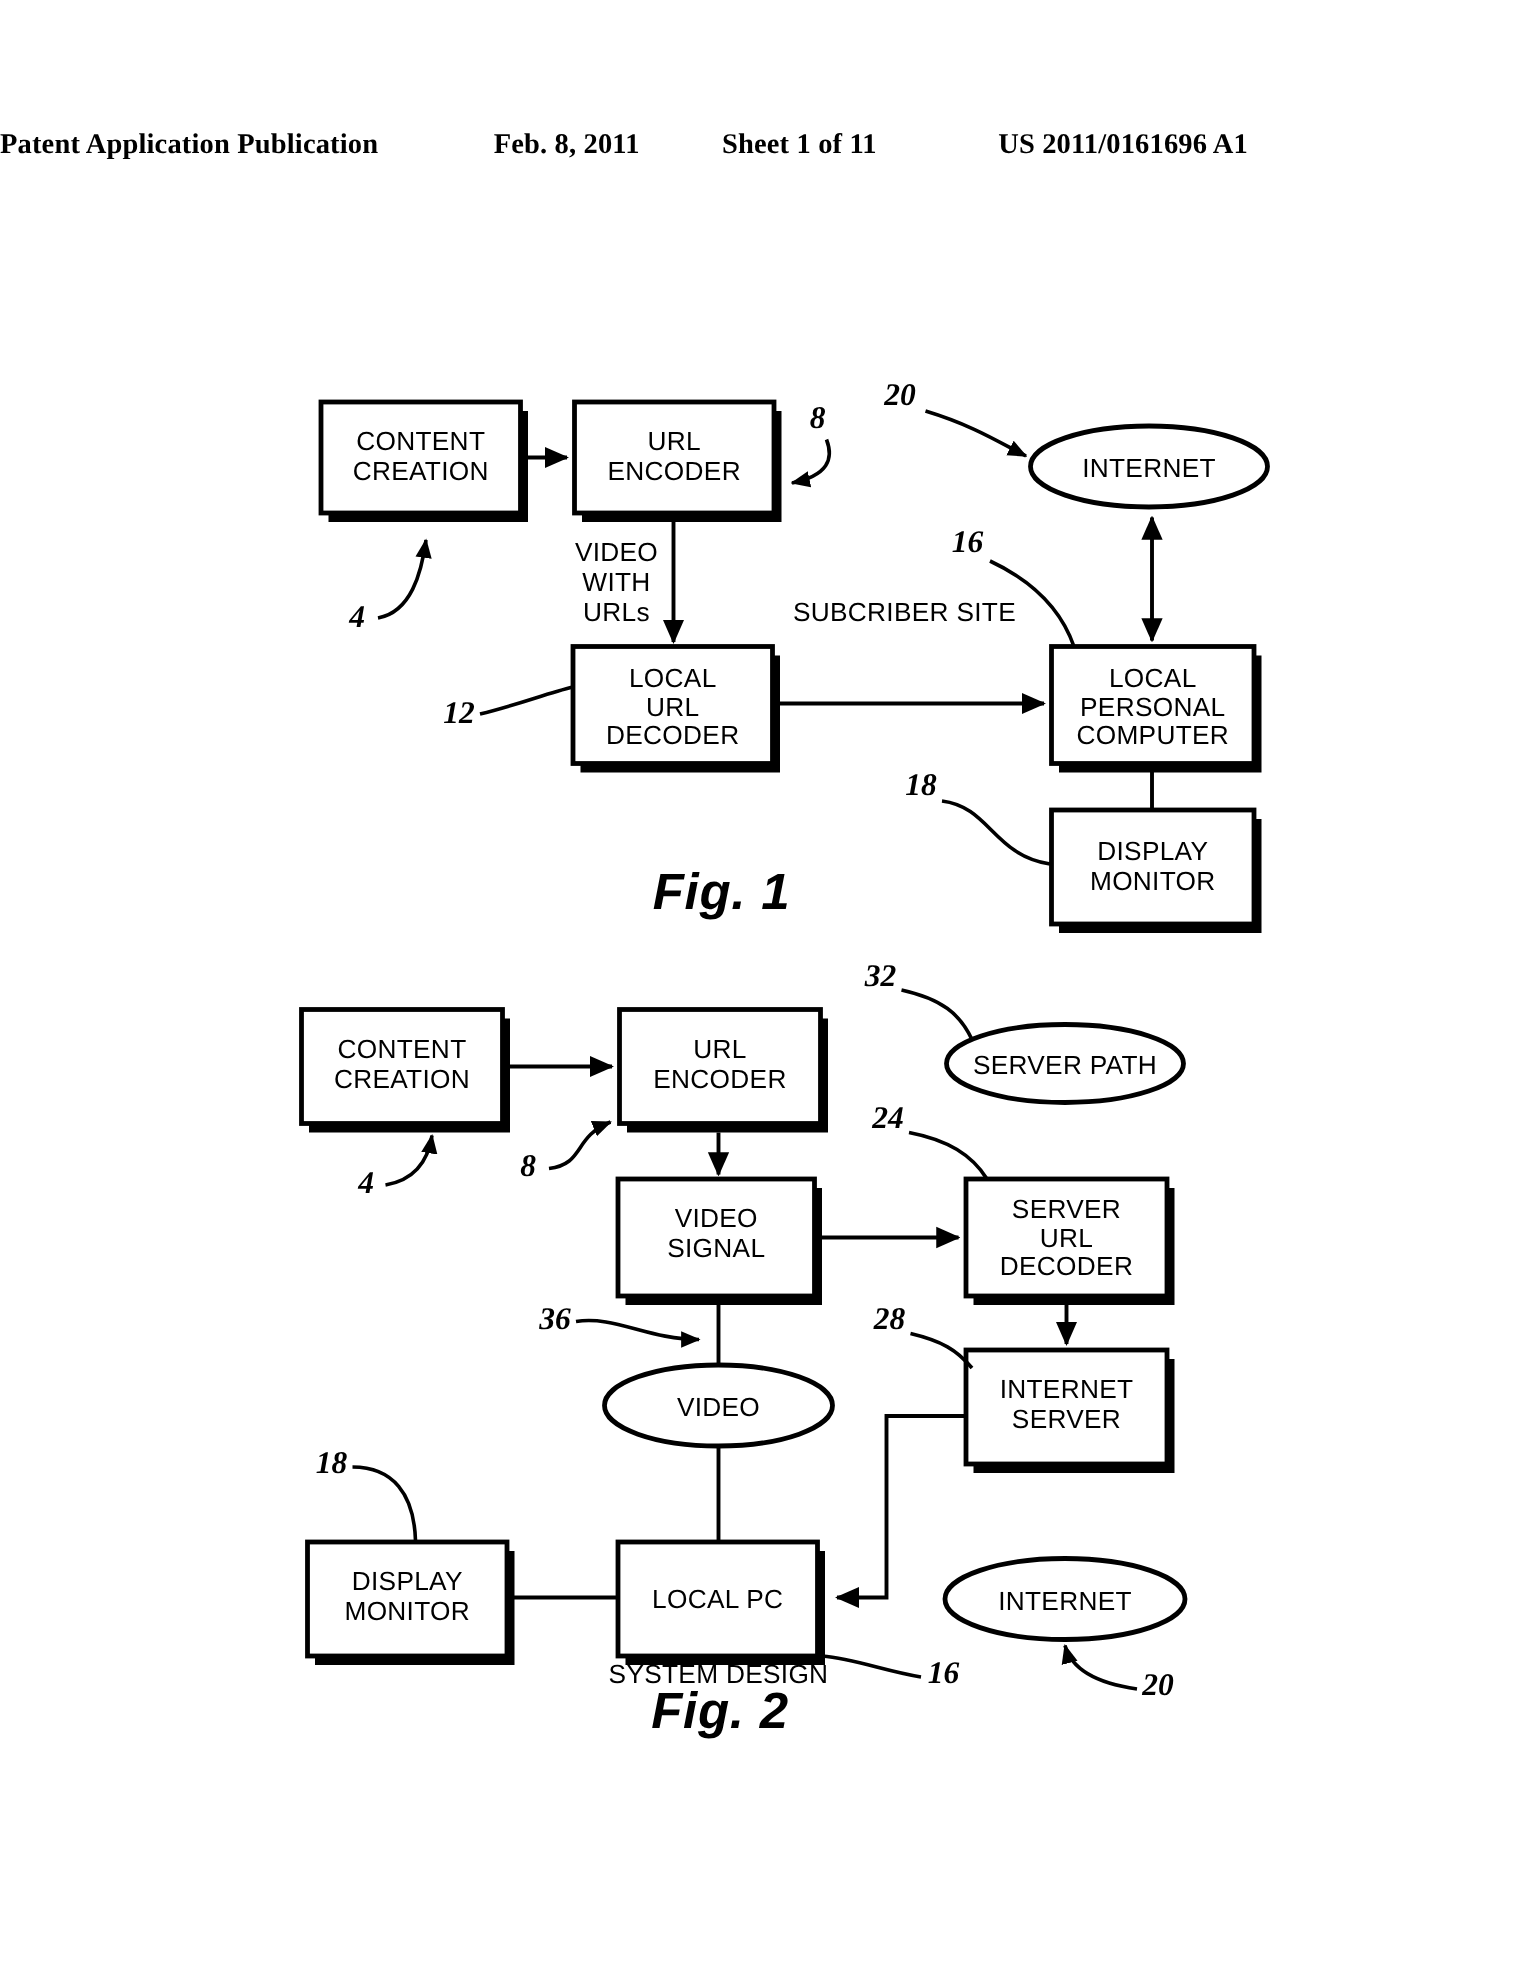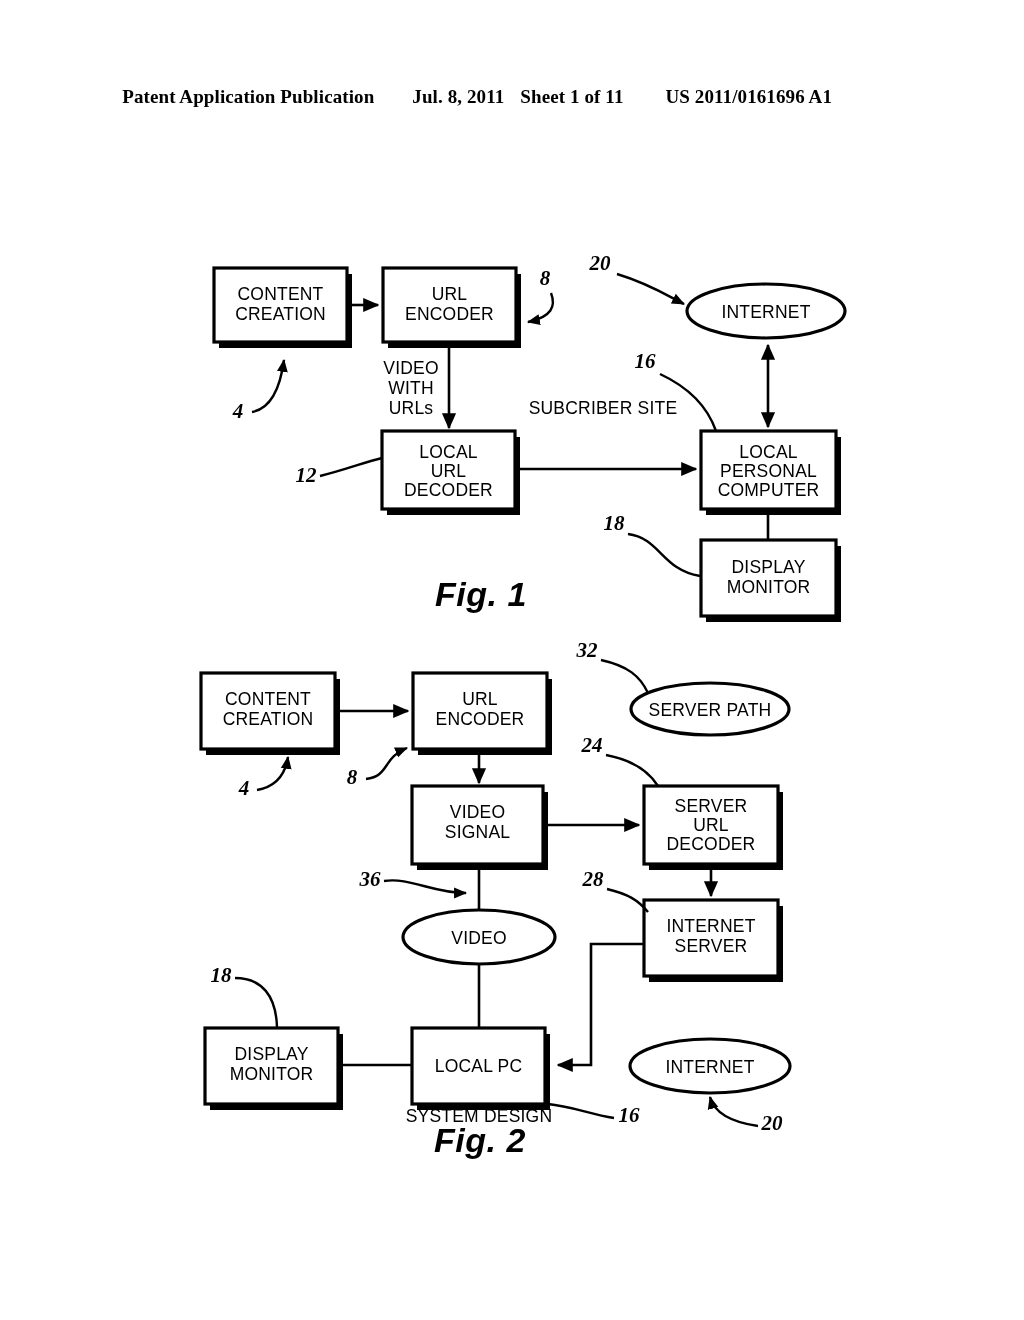--- a/index.html
+++ b/index.html
@@ -25,21 +25,21 @@
   }
   
   .pub-header {
     position: absolute;
     left: 0;
     top: 86px;
     width: 832px;
     display: flex;
     flex-direction: row;
     align-items: baseline;
-    justify-content: flex-end;
+    justify-content: space-between;
     font-family: "Liberation Serif", serif;
     font-weight: bold;
     font-size: 19px;
     letter-spacing: 0.1px;
     white-space: nowrap;
   }
   .pub-header .seg { display: inline-block; }
   .hdr-gap-1 { width: 38px; }
   .hdr-gap-2 { width: 16px; }
   .hdr-gap-3 { width: 42px; }
@@ -109,21 +109,21 @@
   }
 </style>
 </head>
 <body>
 
 <div id="page">
 
   <div class="pub-header">
     <span class="seg">Patent Application Publication</span>
     <span class="hdr-gap-1"></span>
-    <span class="seg">Jul. 8, 2011</span>
+    <span class="seg">Feb. 8, 2011</span>
     <span class="hdr-gap-2"></span>
     <span class="seg">Sheet 1 of 11</span>
     <span class="hdr-gap-3"></span>
     <span class="seg">US 2011/0161696 A1</span>
   </div>
 
   <svg id="figures" viewBox="0 0 1024 1320" width="1024" height="1320">
 
     <defs>
       <marker id="arrow" viewBox="0 0 10 10" refX="9.2" refY="5" markerWidth="6.2" markerHeight="6.2" orient="auto-start-reverse">

